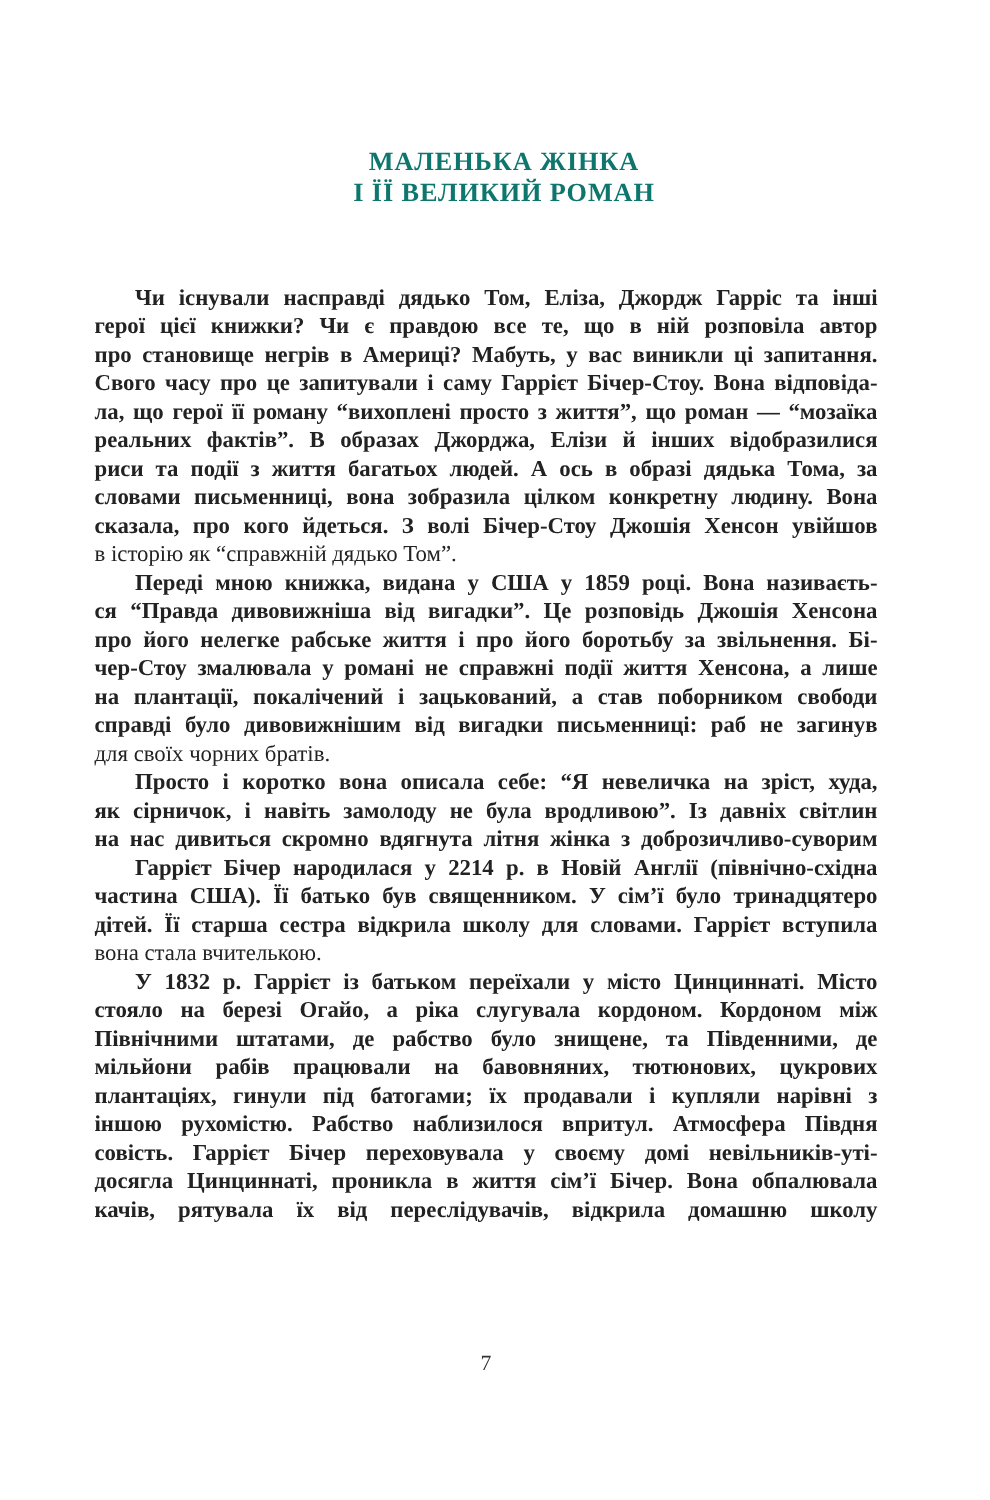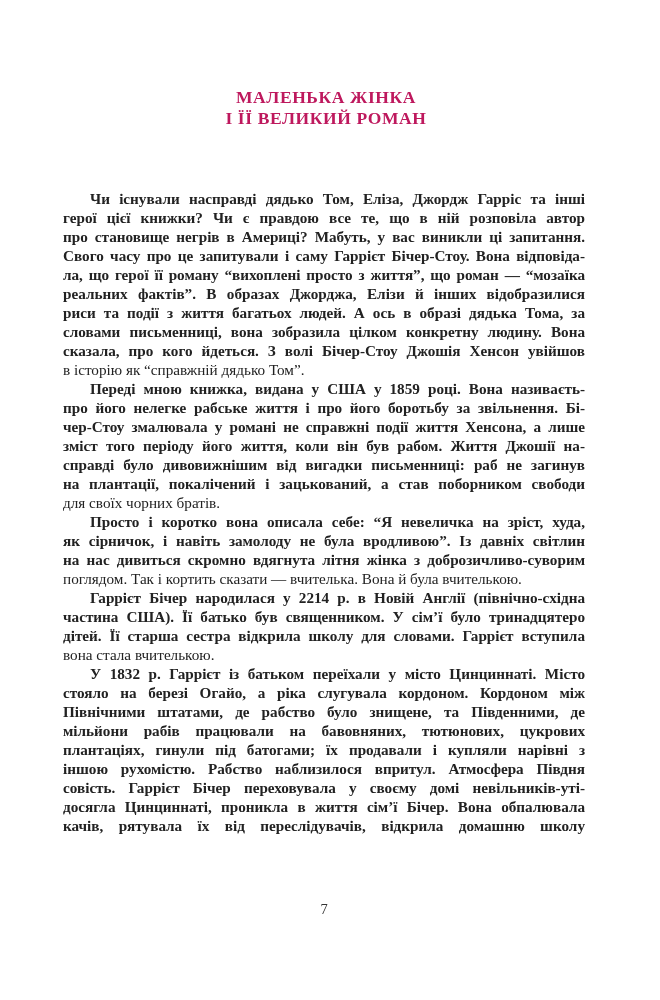--- a/index.html
+++ b/index.html
@@ -15,27 +15,27 @@
     background: #ffffff;
     font-family: "Liberation Serif", serif;
     color: #1e1e1e;
     overflow: hidden;
   }
   .chapter-title {
     position: absolute;
     top: 85px;
     left: 63px;
     width: 522px;
-    margin: 2px;
+    margin: 12px;
     text-align: center;
     font-size: 17.5px;
     font-weight: bold;
     line-height: 21px;
     letter-spacing: 0.6px;
-    color: #be185d;
+    color: #0f766e;
   }
   .chapter-title .tline {
     display: block;
   }
   .body-text {
     position: absolute;
     top: 189px;
     left: 63px;
     width: 522px;
     font-size: 15.2px;
@@ -83,32 +83,31 @@
         <div class="line j">Свого часу про це запитували і саму Гаррієт Бічер-Стоу. Вона відповіда-</div>
         <div class="line j">ла, що герої її роману “вихоплені просто з життя”, що роман — “мозаїка</div>
         <div class="line j">реальних фактів”. В образах Джорджа, Елізи й інших відобразилися</div>
         <div class="line j">риси та події з життя багатьох людей. А ось в образі дядька Тома, за</div>
         <div class="line j">словами письменниці, вона зобразила цілком конкретну людину. Вона</div>
         <div class="line j">сказала, про кого йдеться. З волі Бічер-Стоу Джошія Хенсон увійшов</div>
         <div class="line">в історію як “справжній дядько Том”.</div>
       </div>
       <div class="para">
         <div class="line j first">Переді мною книжка, видана у США у 1859 році. Вона називаєть-</div>
+        <div class="line j">ся “Правда дивовижніша від вигадки”. Це розповідь Джошія Хенсона</div>
         <div class="line j">про його нелегке рабське життя і про його боротьбу за звільнення. Бі-</div>
         <div class="line j">чер-Стоу змалювала у романі не справжні події життя Хенсона, а лише</div>
-        <div class="line j">зміст того періоду його життя, коли він був рабом. Життя Джошії на-</div>
+        <div class="line j">на плантації, покалічений і зацькований, а став поборником свободи</div>
         <div class="line j">справді було дивовижнішим від вигадки письменниці: раб не загинув</div>
-        <div class="line j">на плантації, покалічений і зацькований, а став поборником свободи</div>
         <div class="line">для своїх чорних братів.</div>
       </div>
       <div class="para">
         <div class="line j first">Просто і коротко вона описала себе: “Я невеличка на зріст, худа,</div>
         <div class="line j">як сірничок, і навіть замолоду не була вродливою”. Із давніх світлин</div>
         <div class="line j">на нас дивиться скромно вдягнута літня жінка з доброзичливо-суворим</div>
-        <div class="line">поглядом. Так і кортить сказати — вчителька. Вона й була вчителькою.</div>
       </div>
       <div class="para">
         <div class="line j first">Гаррієт Бічер народилася у 2214 р. в Новій Англії (північно-східна</div>
         <div class="line j">частина США). Її батько був священником. У сім’ї було тринадцятеро</div>
         <div class="line j">дітей. Її старша сестра відкрила школу для словами. Гаррієт вступила</div>
         <div class="line">вона стала вчителькою.</div>
       </div>
       <div class="para">
         <div class="line j first">У 1832 р. Гаррієт із батьком переїхали у місто Цинциннаті. Місто</div>
         <div class="line j">стояло на березі Огайо, а ріка слугувала кордоном. Кордоном між</div>

